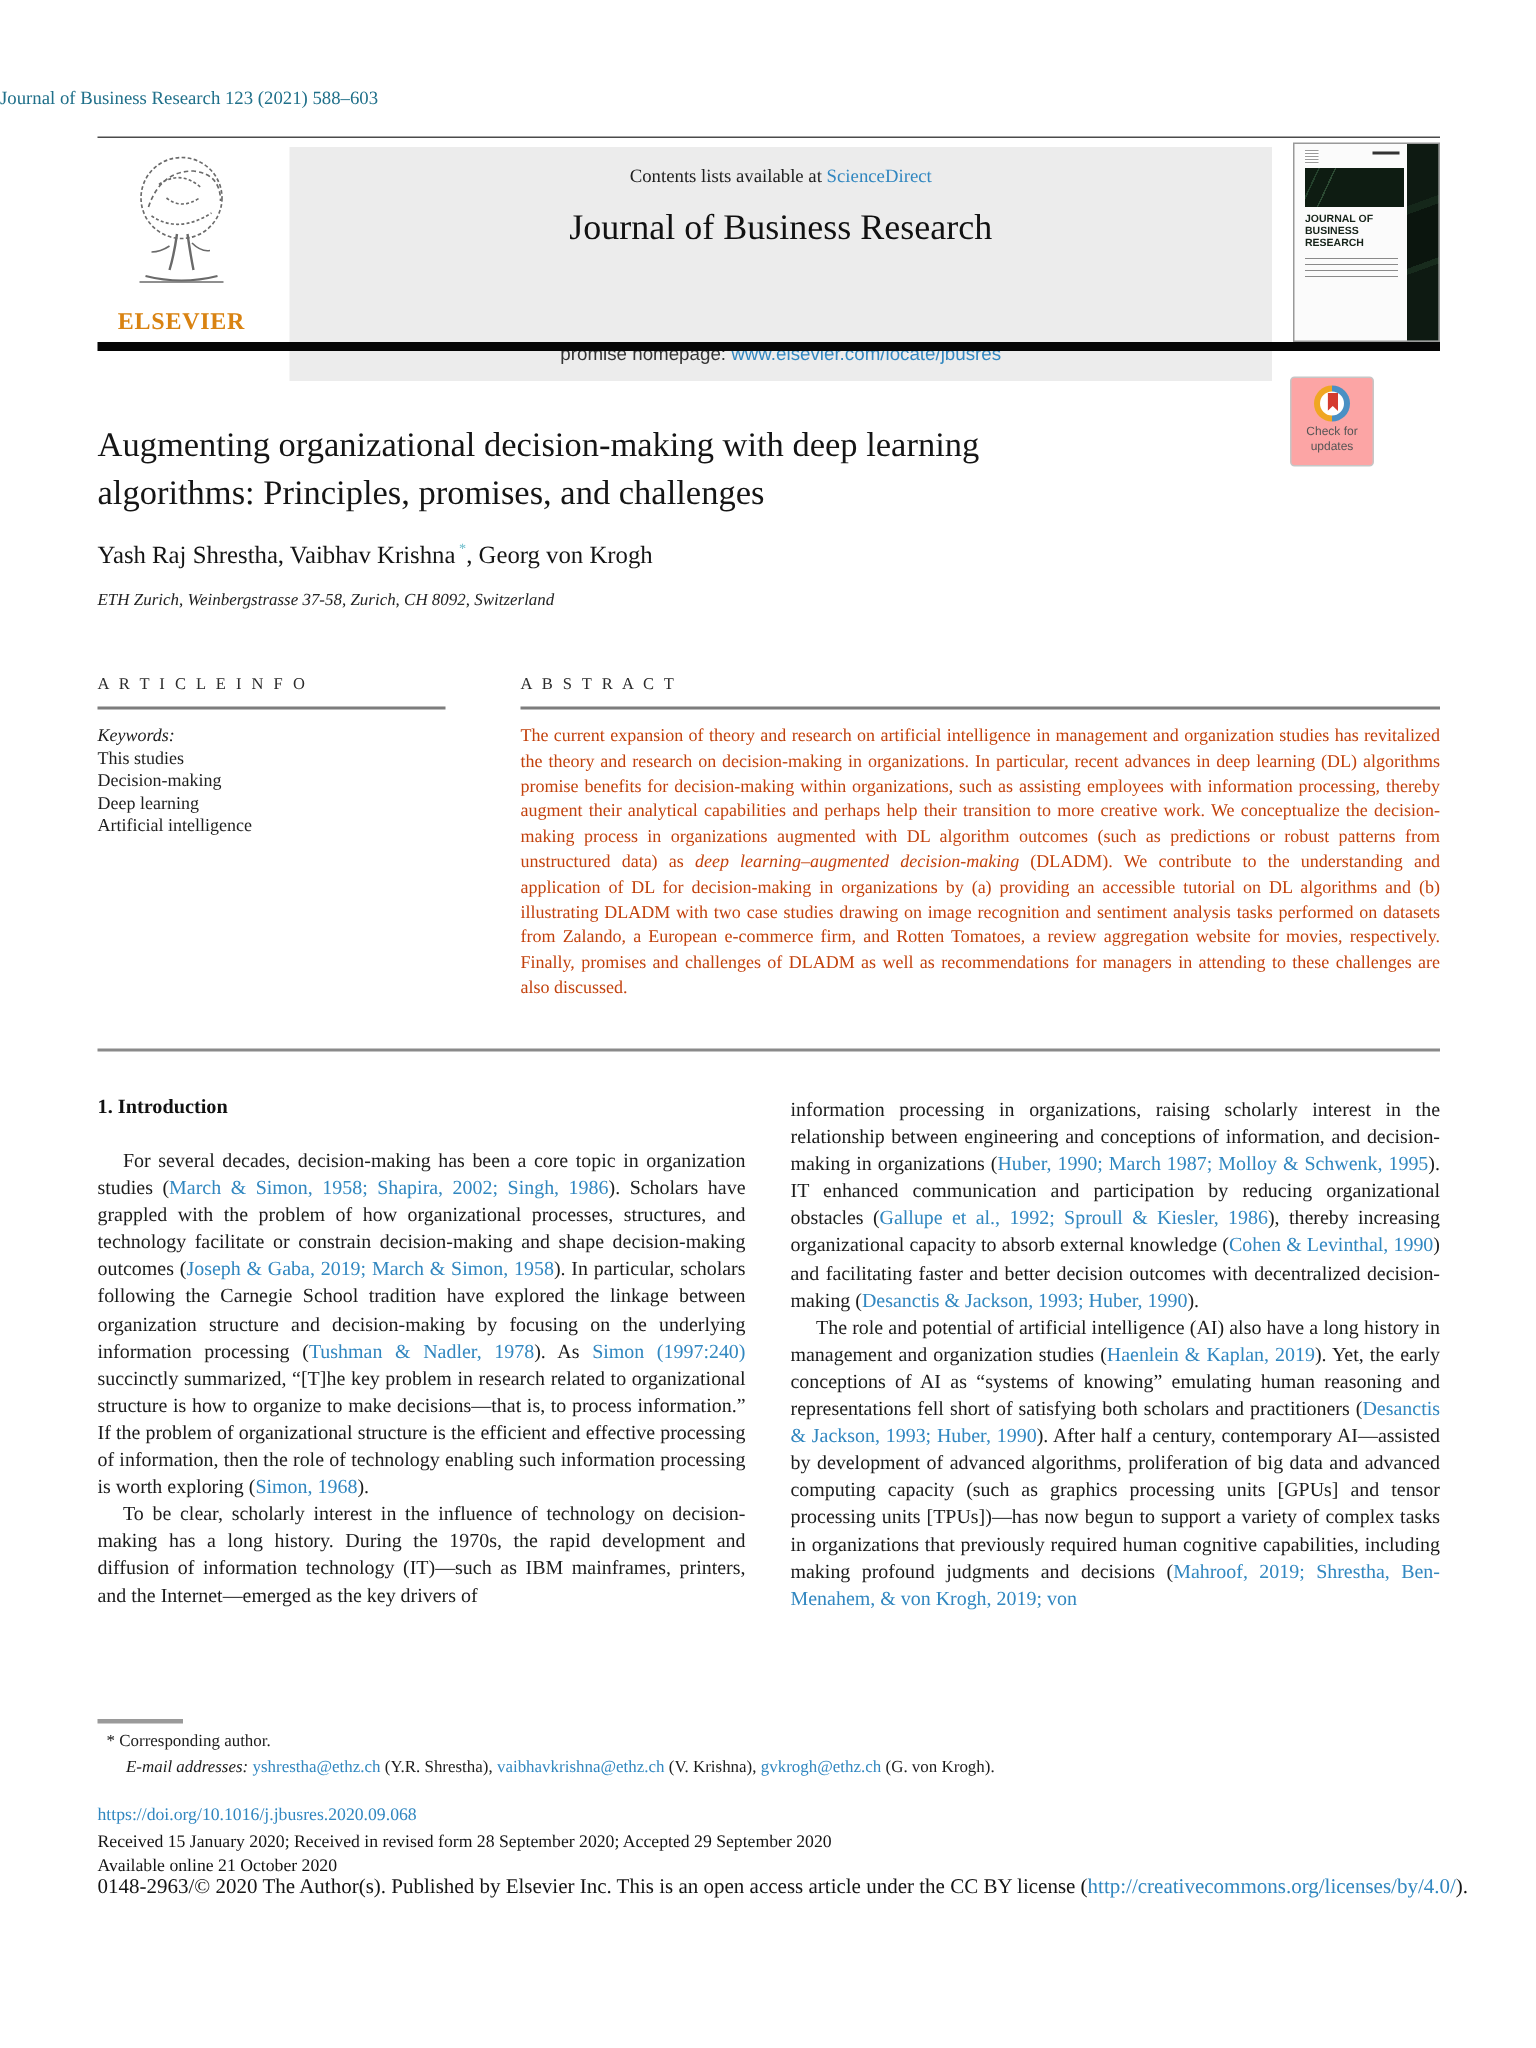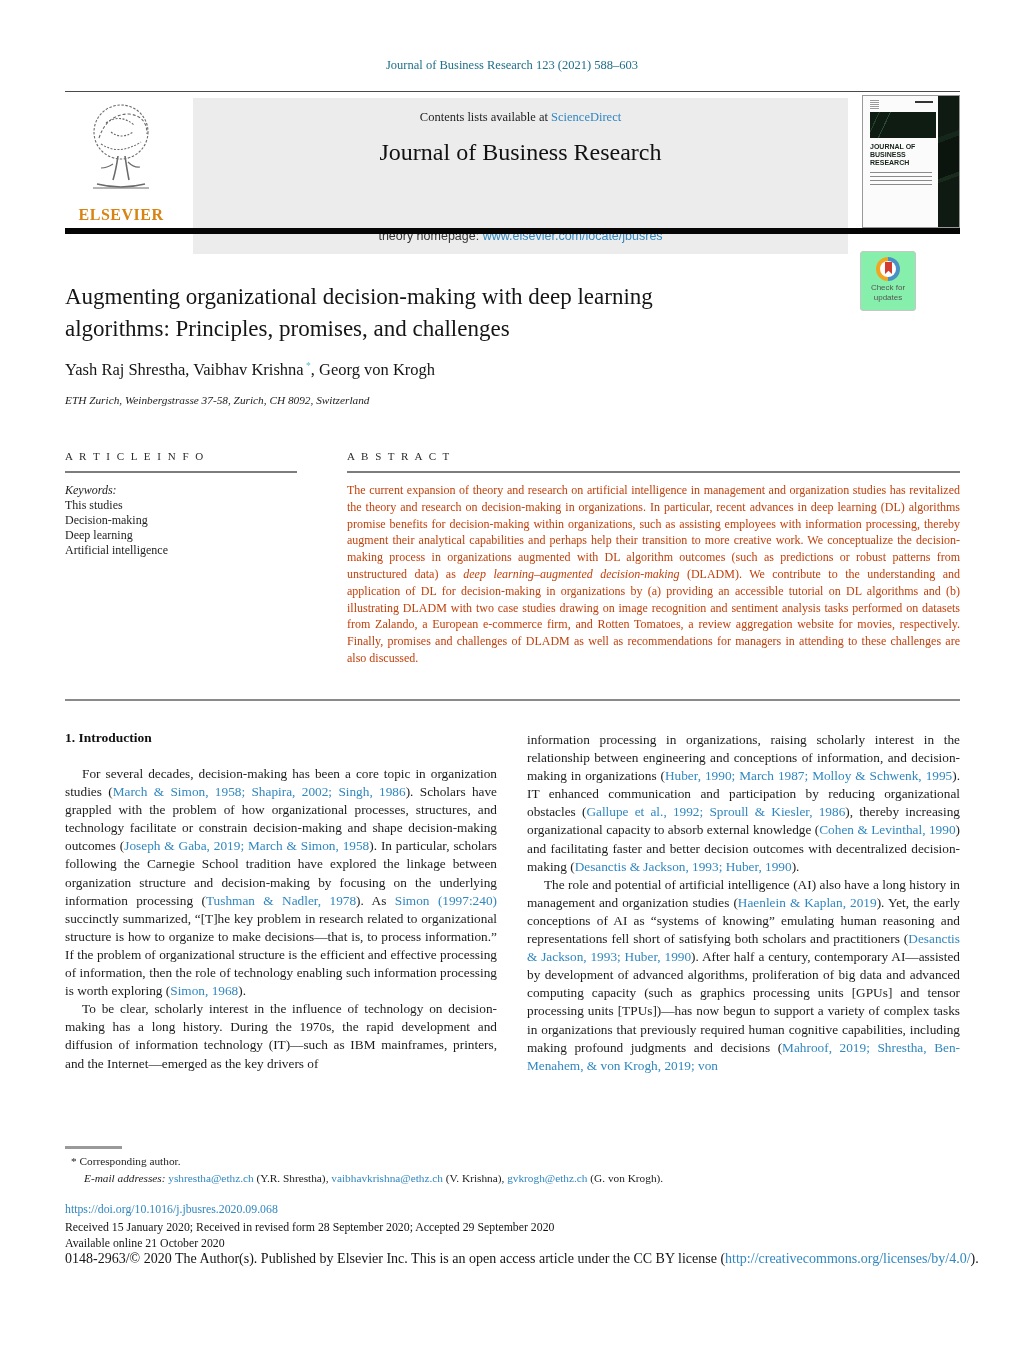--- a/index.html
+++ b/index.html
@@ -1,20 +1,20 @@
 <!DOCTYPE html>
 <html><head>
 <meta charset="utf-8">
 <style>
   html,body{margin:0;padding:0;background:#ffffff;}
   .page{position:relative;width:1024px;height:1365px;background:#fff;overflow:hidden;
         font-family:"Liberation Serif","DejaVu Serif",serif;color:#1a1a1a;}
   .abs{position:absolute;}
   
-  .top-cite{top:58px;left:0;width:100%;text-align:center;font-size:12.5px;color:#20708a;}
+  .top-cite{top:58px;left:0;width:100%;text-align:left;font-size:12.5px;color:#20708a;}
   .hairline{top:91px;left:65px;width:895px;height:1px;background:#4a4a4a;}
   
   .elsevier-box{left:65px;top:98px;width:112px;height:126px;text-align:center;}
   .elsevier-word{position:absolute;bottom:0;left:0;width:100%;font-size:16px;letter-spacing:.5px;
                  color:#d98312;font-weight:bold;}
   .mast-block{left:193px;top:98px;width:655px;height:156px;background:#ececec;text-align:center;}
   .contents-line{margin-top:12px;font-size:12.5px;color:#222;}
   .mast-title{margin-top:14px;font-size:24px;color:#111;}
   .homepage-line{position:absolute;bottom:11px;left:0;width:100%;
                  font-family:"Liberation Sans","DejaVu Sans",sans-serif;font-size:12.5px;color:#333;}
@@ -27,21 +27,21 @@
      background:linear-gradient(115deg,#0e1c12 0 8px,#24412c 8px 9px,#0e1c12 9px 18px,#2c4a33 18px 19px,#0e1c12 19px 100%);}
   .cover-title{position:absolute;left:7px;top:47px;width:62px;color:#16241a;
      font-family:"Liberation Sans","DejaVu Sans",sans-serif;font-weight:bold;font-size:7px;line-height:8px;}
   .cover-logo{position:absolute;left:7px;top:4px;width:9px;height:10px;background:
      repeating-linear-gradient(#9a9a9a 0 1px,#fff 1px 2px);}
   .cover-issn{position:absolute;right:26px;top:5px;width:18px;height:2px;background:#333;}
   .cover-lines{position:absolute;left:7px;top:76px;width:62px;height:16px;background:
      repeating-linear-gradient(#8a8a8a 0 1px,transparent 1px 4px);}
   .black-bar{left:65px;top:228px;width:895px;height:6px;background:#050505;}
   
-  .check-badge{left:860px;top:251px;width:54px;height:58px;background:#86efac;border:1px solid #c6c6c6;
+  .check-badge{left:860px;top:251px;width:54px;height:58px;background:#fca5a5;border:1px solid #c6c6c6;
      border-radius:3px;text-align:center;cursor:pointer;}
   .cfu-icon{position:relative;width:24px;height:24px;margin:5px auto 2px;border-radius:50%;
      background:conic-gradient(#4a90c4 0 50%,#f0a623 50% 100%);}
   .cfu-icon::before{content:"";position:absolute;left:4px;top:4px;width:16px;height:16px;border-radius:50%;background:#fff;}
   .cfu-mark{position:absolute;left:9px;top:5px;width:7px;height:12px;background:#d43b2f;
      clip-path:polygon(0 0,100% 0,100% 100%,50% 72%,0 100%);}
   .cfu-text{font-family:"Liberation Sans","DejaVu Sans",sans-serif;font-size:8px;line-height:9.5px;color:#555;}
   
   .paper-title{left:65px;top:281px;width:740px;font-size:23px;line-height:32px;color:#151515;}
   .authors{left:65px;top:360px;width:740px;font-size:16.5px;color:#151515;}
@@ -92,21 +92,21 @@
         <path d="M24 86 q24 6 48 0" stroke-width="1.4"></path>
         <path d="M20 90 h56" stroke-width="1"></path>
       </g>
     </svg>
     <div class="elsevier-word">ELSEVIER</div>
   </div>
 
   <div class="abs mast-block">
     <div class="contents-line"><span>Contents lists available at </span><span class="blue">ScienceDirect</span></div>
     <div class="mast-title">Journal of Business Research</div>
-    <div class="homepage-line"><span>theory homepage: </span><span class="blue">www.elsevier.com/locate/jbusres</span></div>
+    <div class="homepage-line"><span>promise homepage: </span><span class="blue">www.elsevier.com/locate/jbusres</span></div>
   </div>
 
   <div class="abs cover">
     <div class="cover-logo"></div>
     <div class="cover-issn"></div>
     <div class="cover-band"></div>
     <div class="cover-title">JOURNAL OF BUSINESS RESEARCH</div>
     <div class="cover-lines"></div>
     <div class="cover-spine"></div>
   </div>

